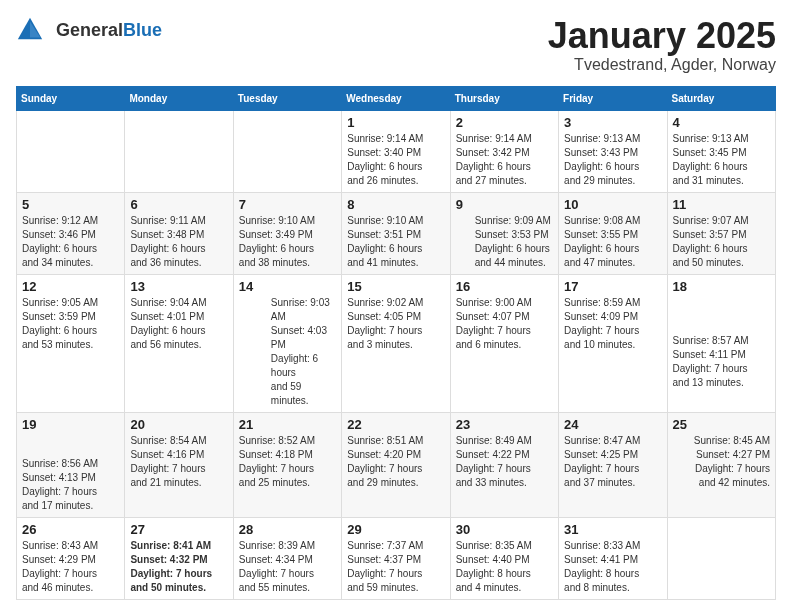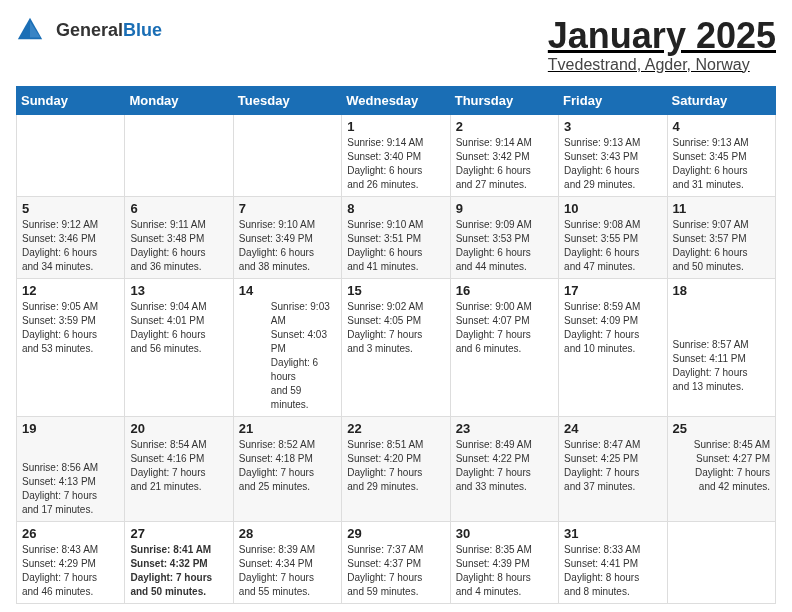--- a/index.html
+++ b/index.html
@@ -19,41 +19,41 @@
     .logo {
       display: flex;
       align-items: center;
       gap: 12px;
     }
     .logo-icon {
       width: 28px;
       height: 28px;
     }
     .title-block {
-      text-decoration: underline;
+      text-align: right;
     }
     .month-title {
       font-size: 36px;
       font-weight: bold;
       color: #222;
       line-height: 1.1;
     }
     .location-title {
       font-size: 16px;
       color: #444;
     }
     .calendar {
       width: 100%;
       border-collapse: collapse;
       border: 1px solid #ccc;
     }
     .calendar th {
       background-color: #1a6eb5;
       color: #fff;
-      font-size: 13px;
+      font-size: 10px;
       font-weight: bold;
       padding: 6px 4px;
       text-align: left;
       border: 1px solid #1a6eb5;
     }
     .calendar td {
       vertical-align: top;
       border: 1px solid #ddd;
       padding: 4px 5px;
       width: calc(100% / 7);
@@ -169,21 +169,21 @@
         </td>
         <td>
           <div class="day-number">8</div>
           <div class="day-info" style="white-space: pre-line;">Sunrise: 9:10 AM
 Sunset: 3:51 PM
 Daylight: 6 hours
 and 41 minutes.</div>
         </td>
         <td>
           <div class="day-number">9</div>
-          <div class="day-info" style="white-space: pre-line;">Sunrise: 9:09 AM
+          <div class="day-info" style="white-space: pre-line; margin-left: 19px;">Sunrise: 9:09 AM
 Sunset: 3:53 PM
 Daylight: 6 hours
 and 44 minutes.</div>
         </td>
         <td>
           <div class="day-number">10</div>
           <div class="day-info" style="white-space: pre-line;">Sunrise: 9:08 AM
 Sunset: 3:55 PM
 Daylight: 6 hours
 and 47 minutes.</div>
@@ -323,21 +323,21 @@
         <td>
           <div class="day-number">29</div>
           <div class="day-info" style="white-space: pre-line;">Sunrise: 7:37 AM
 Sunset: 4:37 PM
 Daylight: 7 hours
 and 59 minutes.</div>
         </td>
         <td>
           <div class="day-number">30</div>
           <div class="day-info" style="white-space: pre-line;">Sunrise: 8:35 AM
-Sunset: 4:39 PM
+Sunset: 4:40 PM
 Daylight: 8 hours
 and 4 minutes.</div>
         </td>
         <td>
           <div class="day-number">31</div>
           <div class="day-info" style="white-space: pre-line;">Sunrise: 8:33 AM
 Sunset: 4:41 PM
 Daylight: 8 hours
 and 8 minutes.</div>
         </td>

